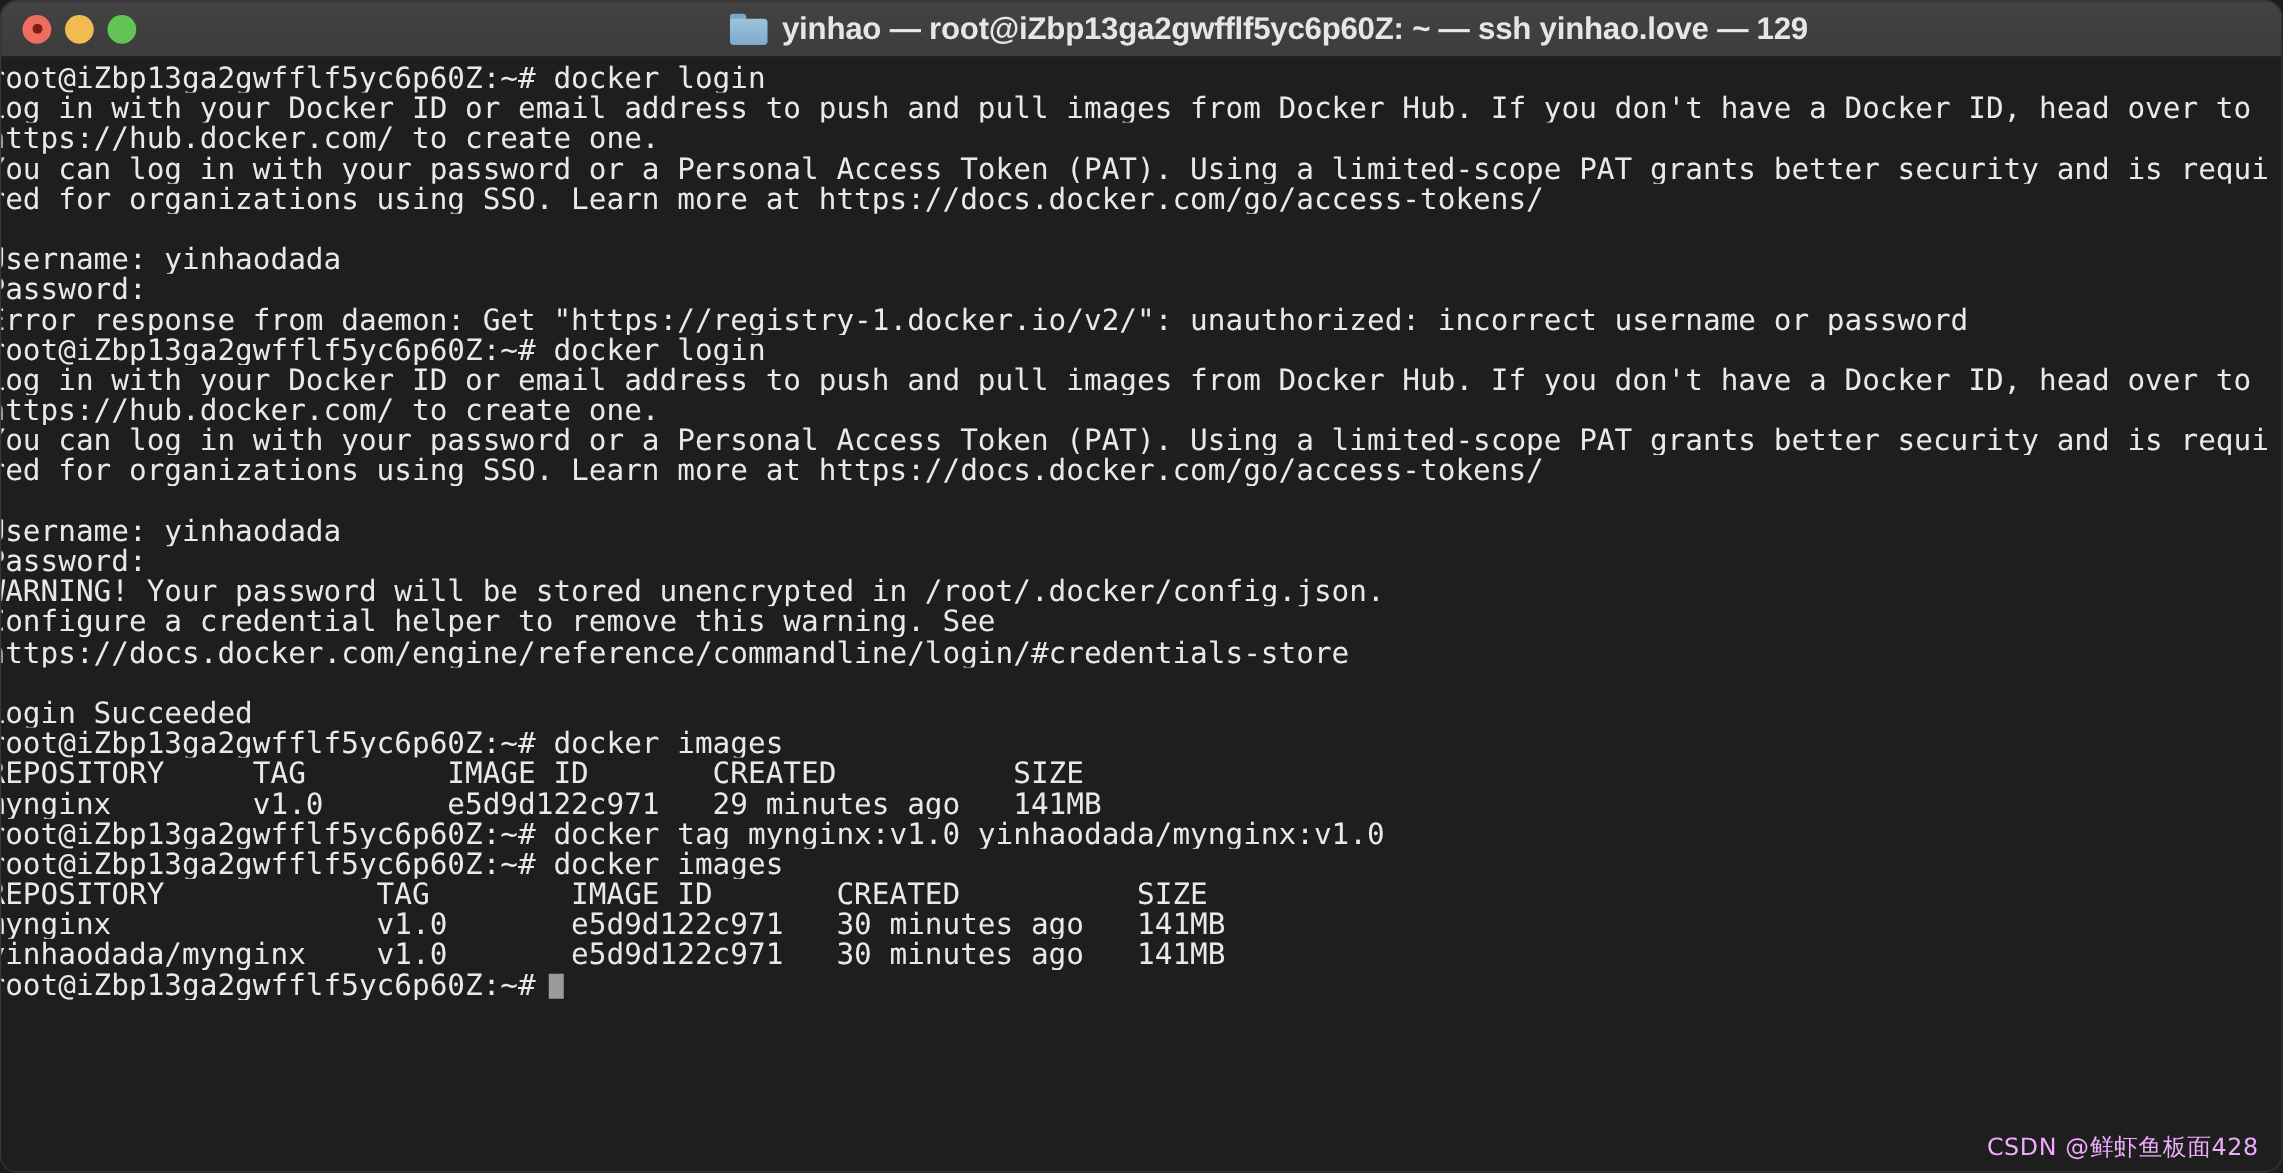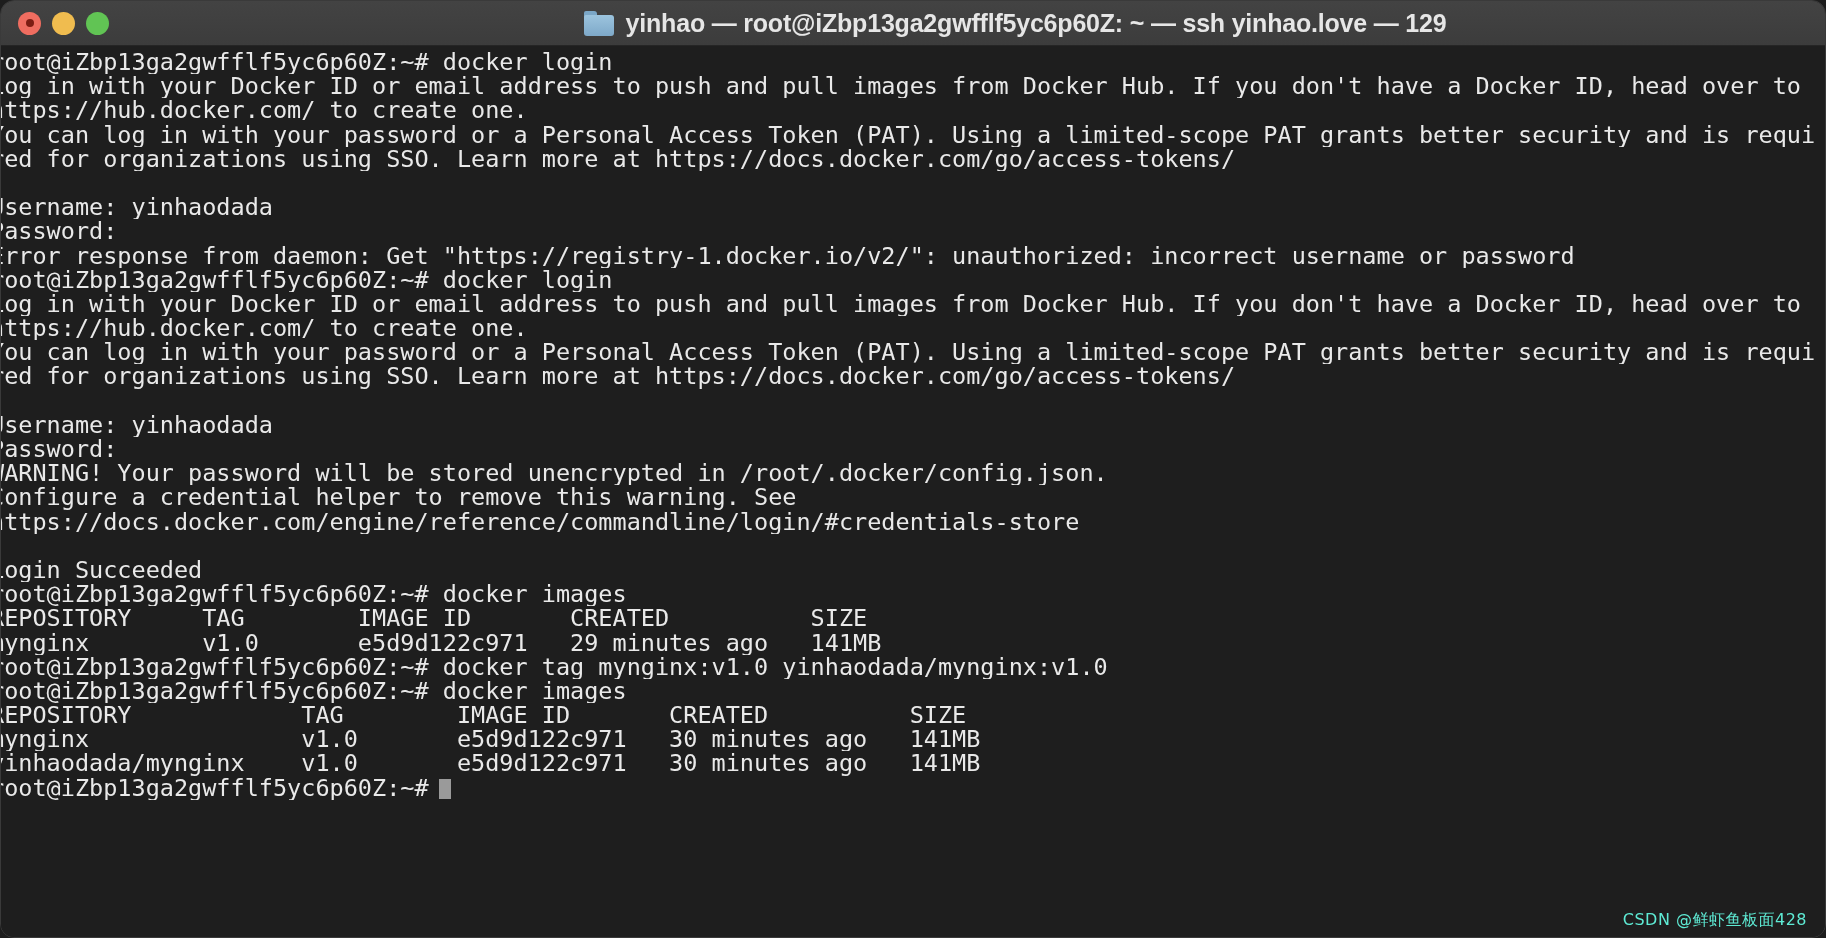--- a/index.html
+++ b/index.html
@@ -146,22 +146,22 @@
     background: #9a9a9a;
     vertical-align: -3px;
     margin-left: 10px;
   }
 
   #watermark {
     position: absolute;
     right: 18px;
     bottom: 6px;
     font-family: "DejaVu Sans", "Liberation Sans", sans-serif;
-    font-size: 16px;
-    color: #5eead4;
+    font-size: 19px;
+    color: #f0abfc;
     letter-spacing: 0.5px;
     white-space: nowrap;
   }
 </style>
 </head>
 <body>
 
 <div id="terminal-window">
 
   <div id="title-bar">

